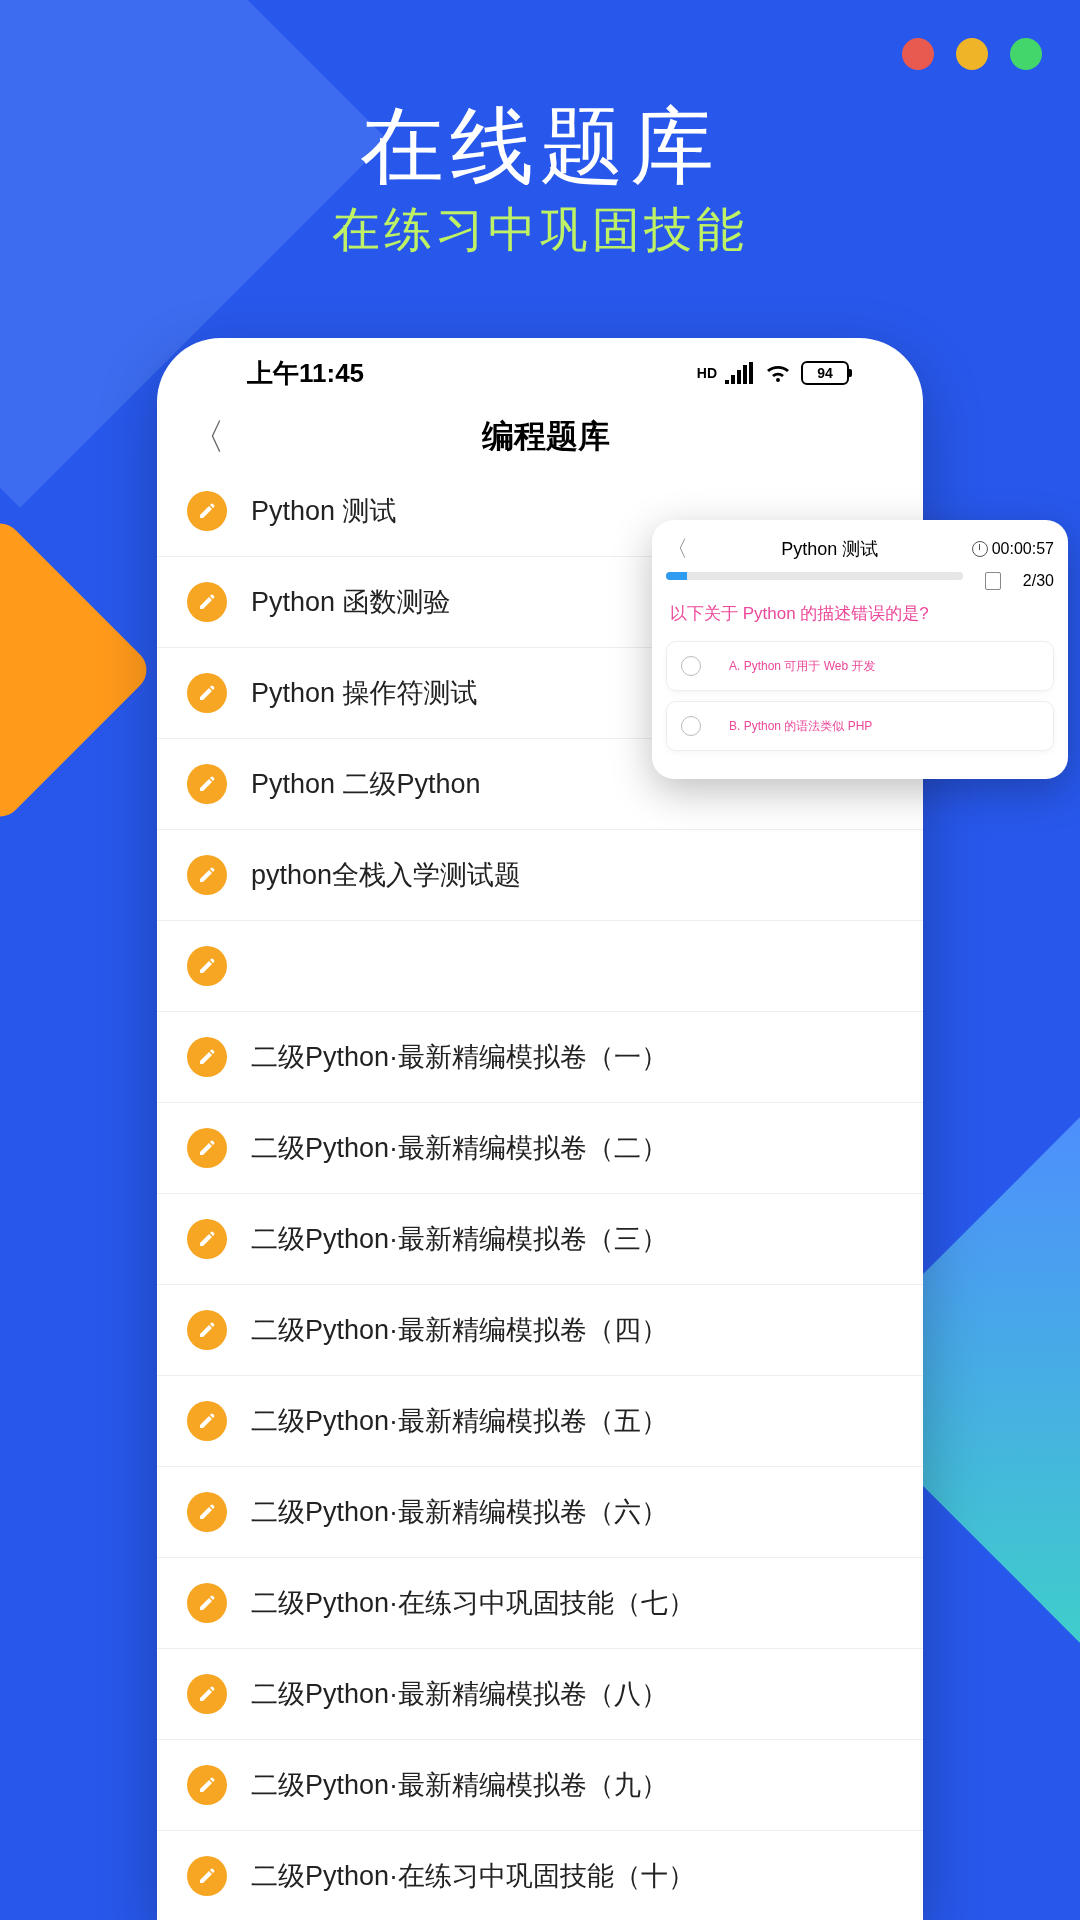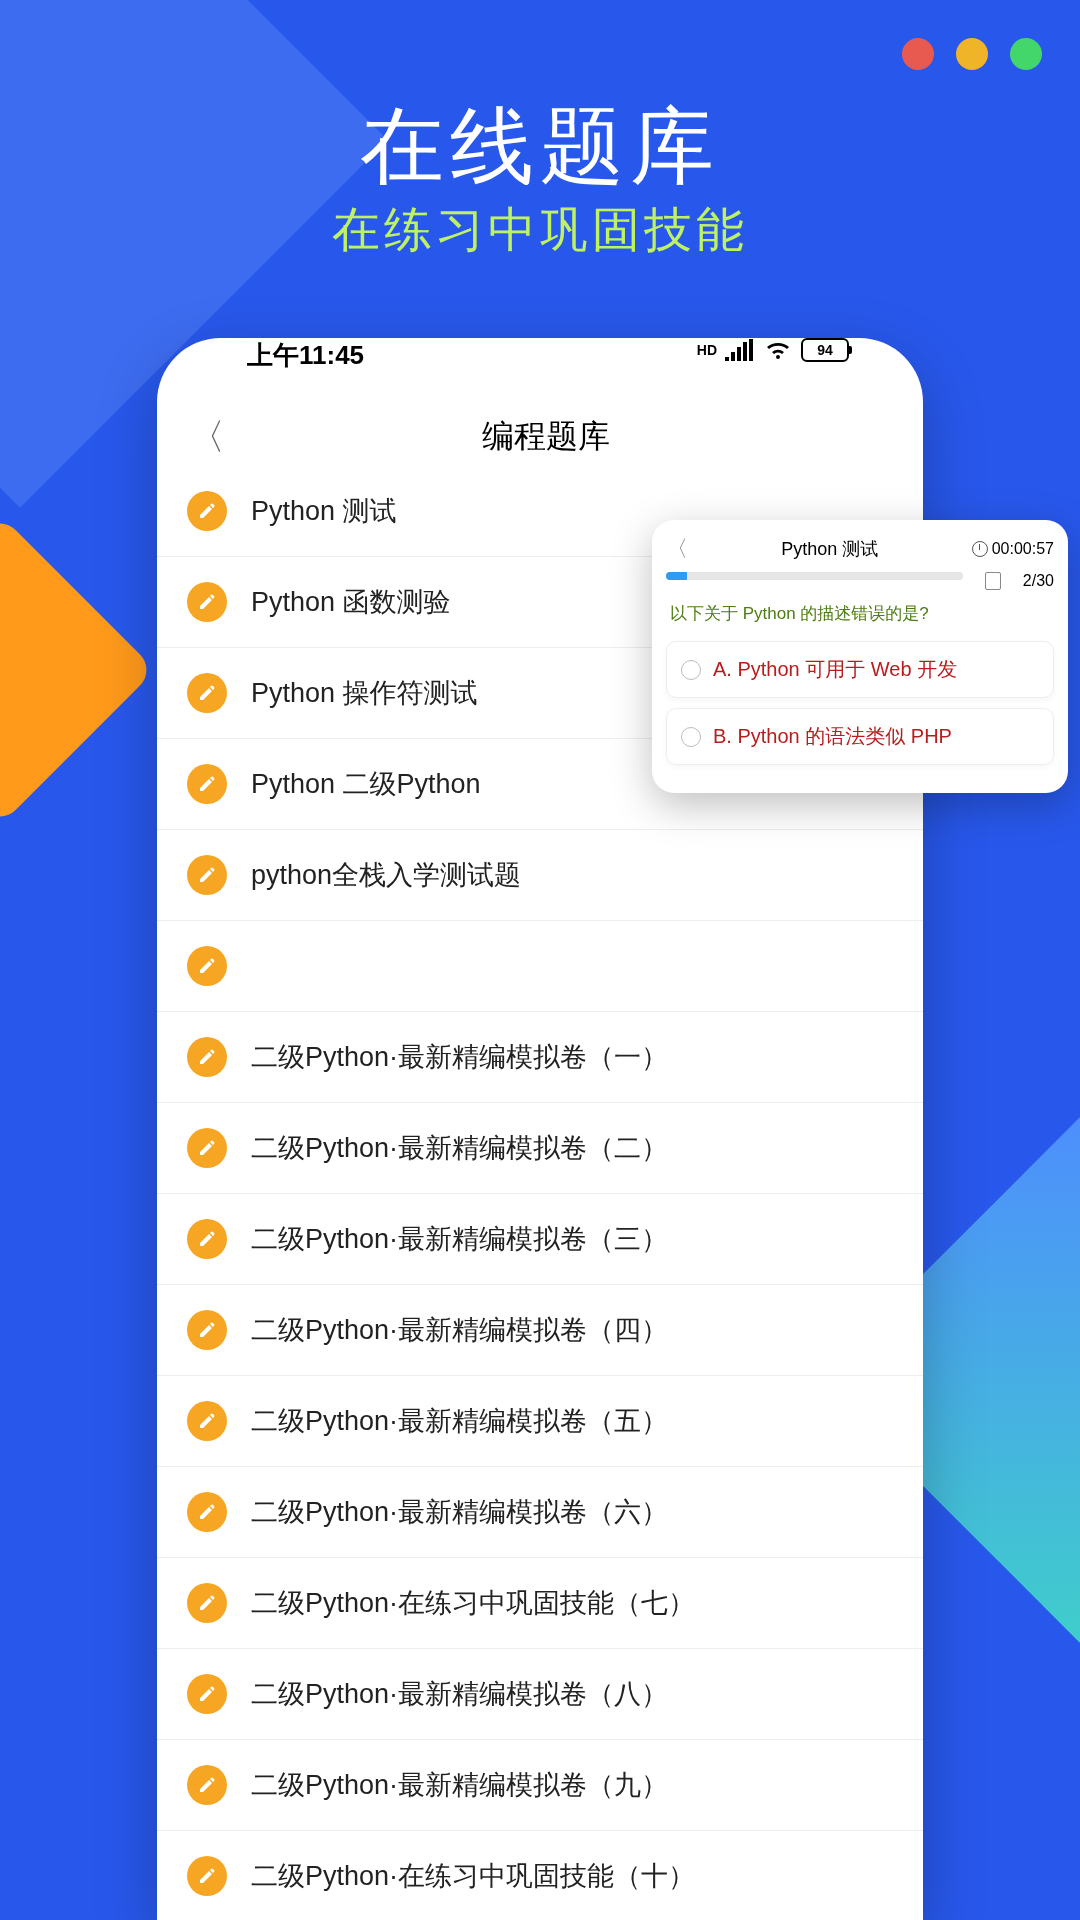--- a/index.html
+++ b/index.html
@@ -69,21 +69,21 @@
   width: 766px;
   height: 1582px;
   background: #fff;
   border-radius: 64px 64px 0 0;
   overflow: hidden;
   box-shadow: 0 20px 60px rgba(0,0,0,.25);
 }
 .status-bar {
   height: 70px;
   display: flex;
-  align-items: flex-start;
+  align-items: center;
   justify-content: space-between;
   padding: 0 74px 0 90px;
   font-size: 26px;
   font-weight: 600;
 }
 .status-right { display: flex; align-items: center; gap: 8px; }
 .signal-icon, .wifi-icon { width: 30px; height: 22px; }
 .battery {
   width: 48px; height: 24px;
   border: 2.5px solid #000; border-radius: 6px;
@@ -99,21 +99,21 @@
   height: 58px;
   display: flex;
   align-items: center;
   justify-content: center;
   position: relative;
 }
 .back-icon {
   position: absolute; left: 32px;
   font-size: 36px; color: #666;
 }
-.nav-title { font-size: 32px; font-weight: 400; margin-left: 12px; }
+.nav-title { font-size: 32px; font-weight: 700; margin-left: 12px; }
 .list { }
 .list-item {
   height: 91px;
   display: flex;
   align-items: center;
   padding: 0 30px;
   border-bottom: 1px solid #eee;
 }
 .item-icon {
   width: 40px; height: 40px;
@@ -153,32 +153,32 @@
   margin-bottom: 12px;
   margin-top: 8px;
 }
 .progress-bar {
   flex: 1; height: 8px; background: #e6e6e6; border-radius: 4px;
   position: relative; overflow: hidden;
 }
 .progress-fill { position:absolute; left:0; top:0; height:100%; background:#2e9bf0; width:7%; }
 .popup-bookmark { width:16px; height:18px; border:1.5px solid #888; border-radius:2px; }
 .popup-count { font-size: 16px; }
-.popup-question { font-size: 17px; color:#4d7c0f; margin: 8px 4px 16px; }
+.popup-question { font-size: 17px; color:#ec4899; margin: 8px 4px 16px; }
 .popup-option {
   background: #fff;
   border: 1px solid #eee;
   border-radius: 10px;
   padding: 14px 14px;
   display: flex; align-items: center; gap: 12px;
   margin-bottom: 10px;
   box-shadow: 0 2px 6px rgba(0,0,0,.04);
 }
 .option-radio { width:20px; height:20px; border:1.5px solid #bbb; border-radius:50%; flex-shrink:0; }
-.option-text { font-size: 20px; color:#b91c1c; }
+.option-text { font-size: 12px; color:#ec4899;margin-left:16px; }
 </style>
 </head>
 <body>
 
 <div class="bg-shape-tl"></div>
 <div class="bg-shape-orange"></div>
 <div class="bg-shape-br"></div>
 
 <div class="mac-dots">
   <div class="mac-dot dot-red"></div>

